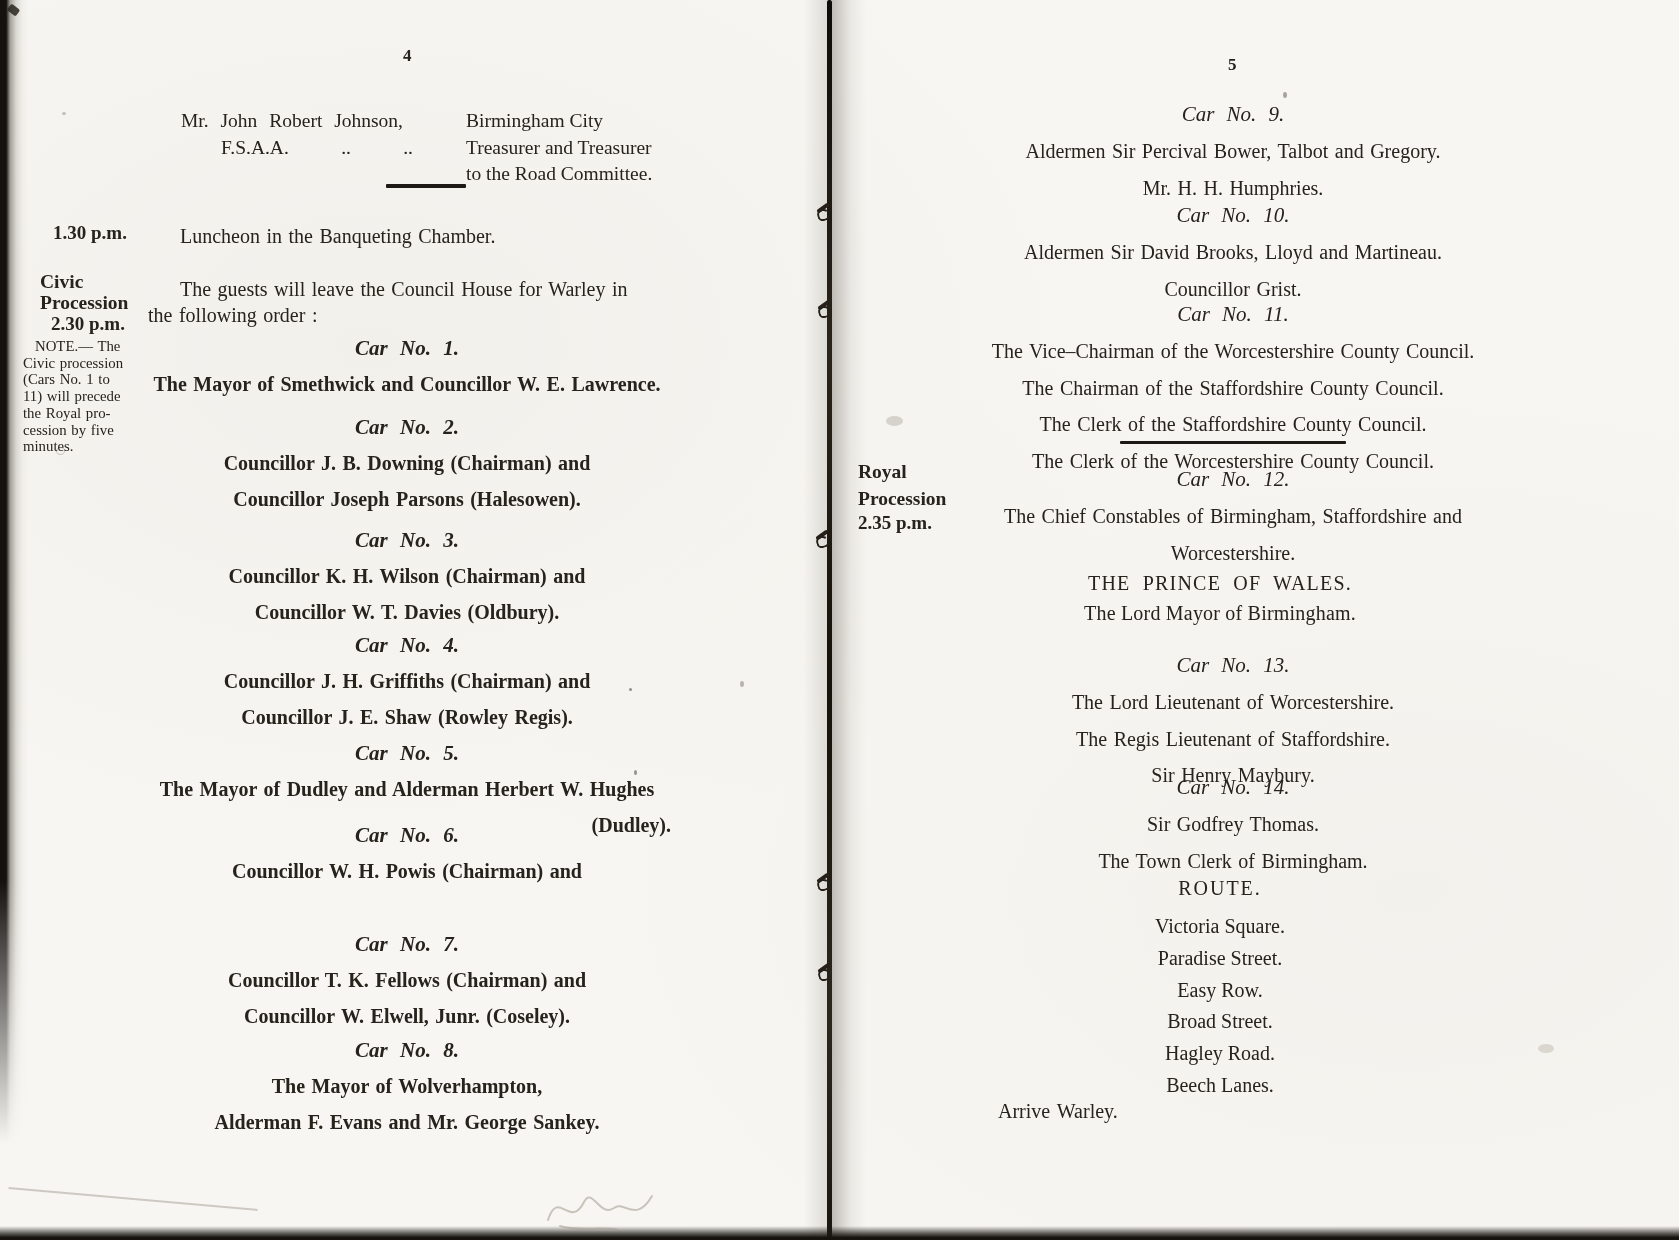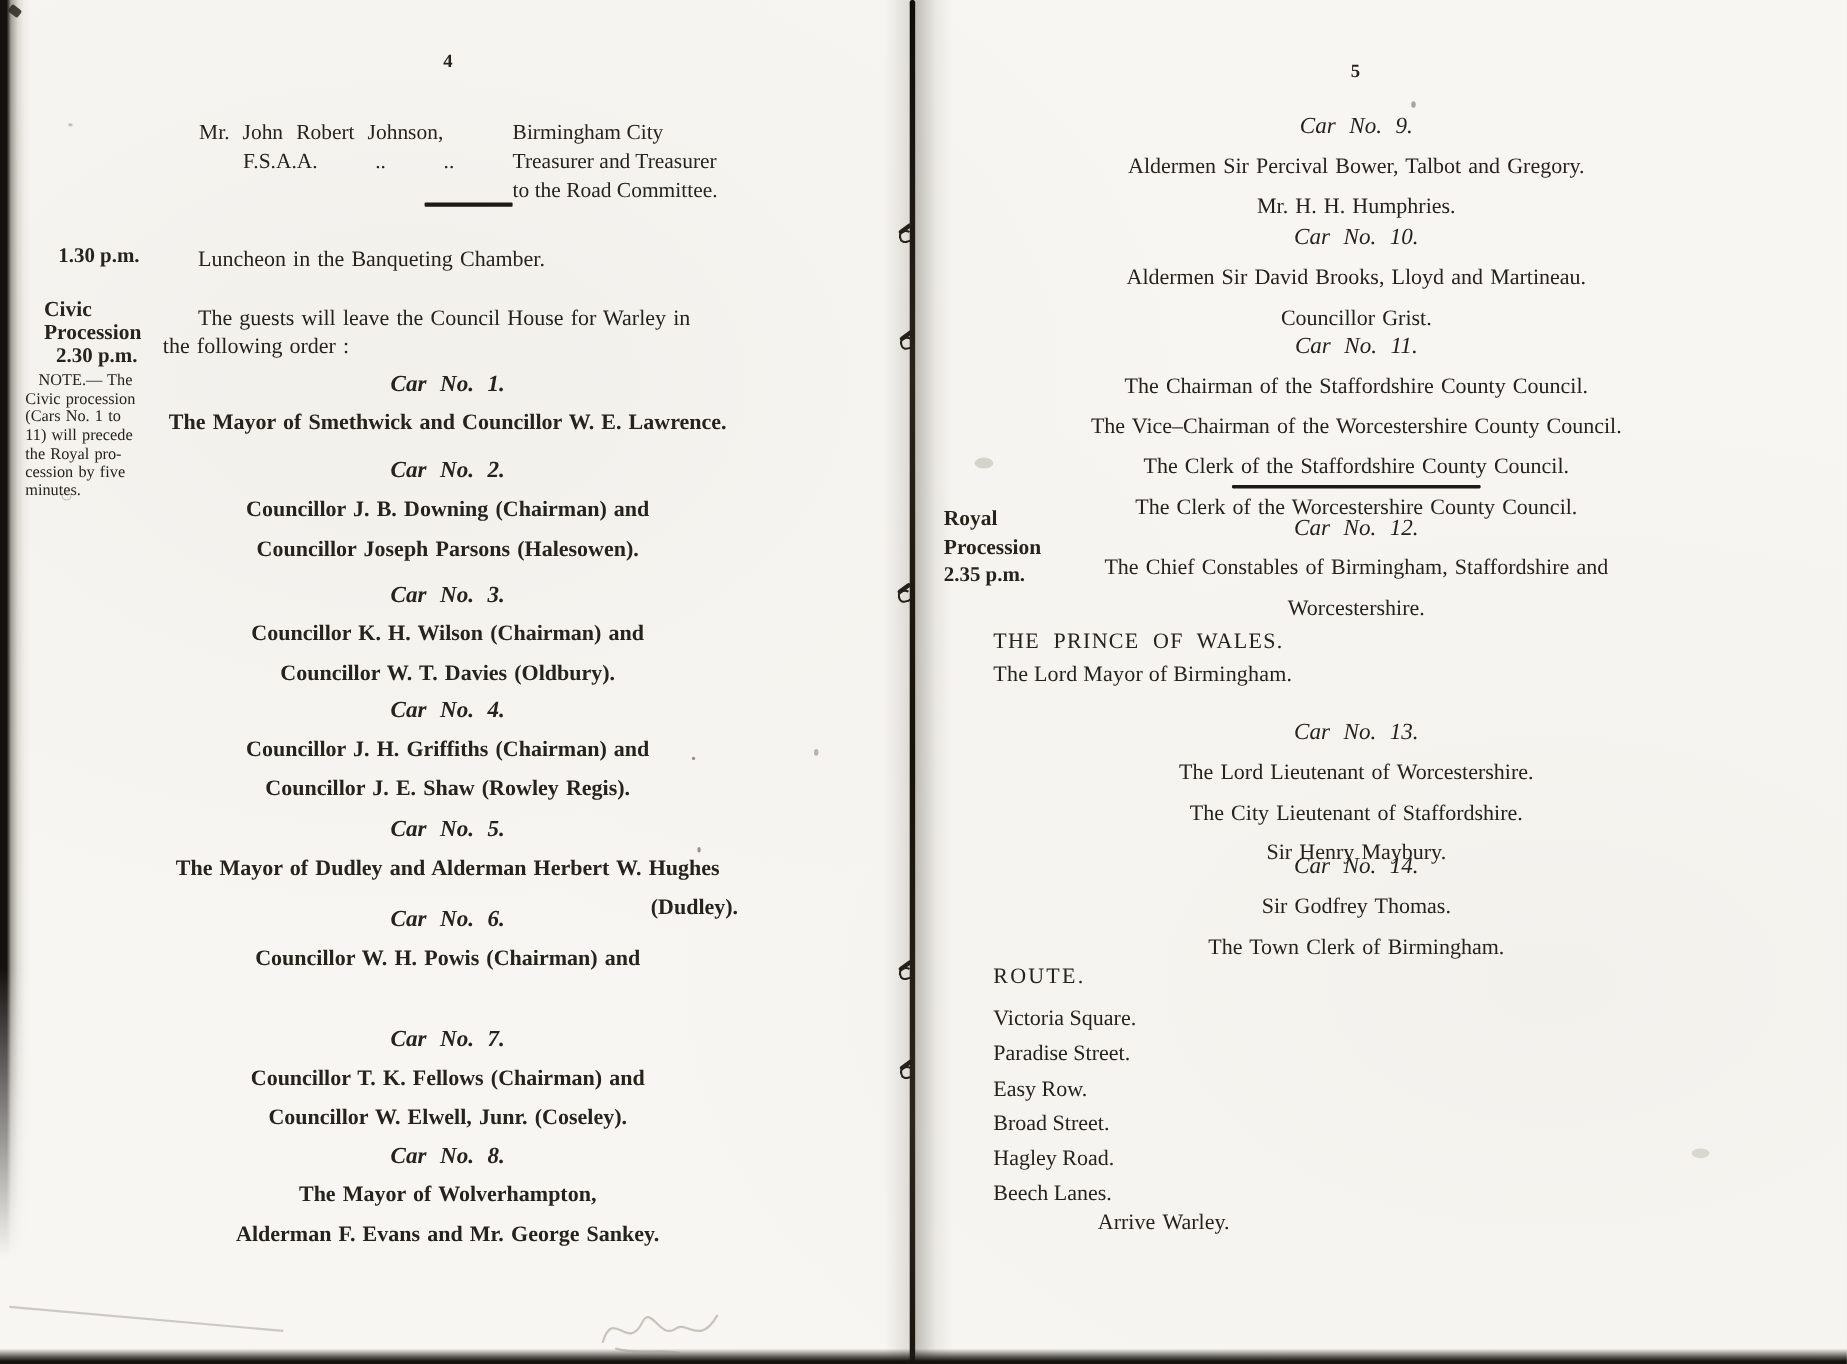--- a/index.html
+++ b/index.html
@@ -58,21 +58,21 @@
   #cars-right .car-line{line-height:24.6px;}
   .rightline{text-align:right;padding-right:6px;}
   
   .margin-block{position:absolute;margin-left:13px;}
   .mtime{font-weight:bold;font-size:19px;white-space:nowrap;}
   .mtitle-line{font-weight:bold;font-size:19.5px;line-height:21px;white-space:nowrap;}
   .mnote-line{font-size:14.8px;line-height:16.7px;word-spacing:1px;white-space:nowrap;}
   .mnote-line.first{padding-left:12px;}
   .rtitle-line{font-weight:bold;font-size:19.5px;line-height:26.5px;white-space:nowrap;}
   
-  .center-col{position:absolute;left:903px;width:560px;text-align:left;}
+  .center-col{position:absolute;left:940px;width:560px;text-align:center;}
   .caps-line{font-size:20px;letter-spacing:1.2px;word-spacing:6px;}
   .prince-l2{font-size:20px;margin-top:7px;letter-spacing:0.2px;}
   .route-stops div{font-size:20px;line-height:31.8px;}
   .arrive{position:absolute;left:998px;top:1100px;font-size:20px;word-spacing:2px;}
 </style>
 </head>
 <body>
 
 <div class="scan">
 
@@ -192,34 +192,34 @@
         <div class="car-line">Aldermen Sir Percival Bower, Talbot and Gregory.</div>
         <div class="car-line">Mr. H. H. Humphries.</div>
       </div>
       <div class="car" style="top: 203px;">
         <div class="car-head">Car No. 10.</div>
         <div class="car-line">Aldermen Sir David Brooks, Lloyd and Martineau.</div>
         <div class="car-line">Councillor Grist.</div>
       </div>
       <div class="car" style="top: 302px;">
         <div class="car-head">Car No. 11.</div>
+        <div class="car-line">The Vice–Chairman of the Worcestershire County Council.</div>
         <div class="car-line">The Chairman of the Staffordshire County Council.</div>
-        <div class="car-line">The Vice–Chairman of the Worcestershire County Council.</div>
         <div class="car-line">The Clerk of the Staffordshire County Council.</div>
         <div class="car-line">The Clerk of the Worcestershire County Council.</div>
       </div>
       <div class="car" style="top: 467px;">
         <div class="car-head">Car No. 12.</div>
         <div class="car-line">The Chief Constables of Birmingham, Staffordshire and</div>
         <div class="car-line">Worcestershire.</div>
       </div>
       <div class="car" style="top: 653px;">
         <div class="car-head">Car No. 13.</div>
         <div class="car-line">The Lord Lieutenant of Worcestershire.</div>
-        <div class="car-line">The City Lieutenant of Staffordshire.</div>
+        <div class="car-line">The Regis Lieutenant of Staffordshire.</div>
         <div class="car-line">Sir Henry Maybury.</div>
       </div>
       <div class="car" style="top: 775px;">
         <div class="car-head">Car No. 14.</div>
         <div class="car-line">Sir Godfrey Thomas.</div>
         <div class="car-line">The Town Clerk of Birmingham.</div>
       </div>
     </div>
 
   <div class="rule" style="left:1120px;top:441px;width:226px;height:2.5px"></div>

